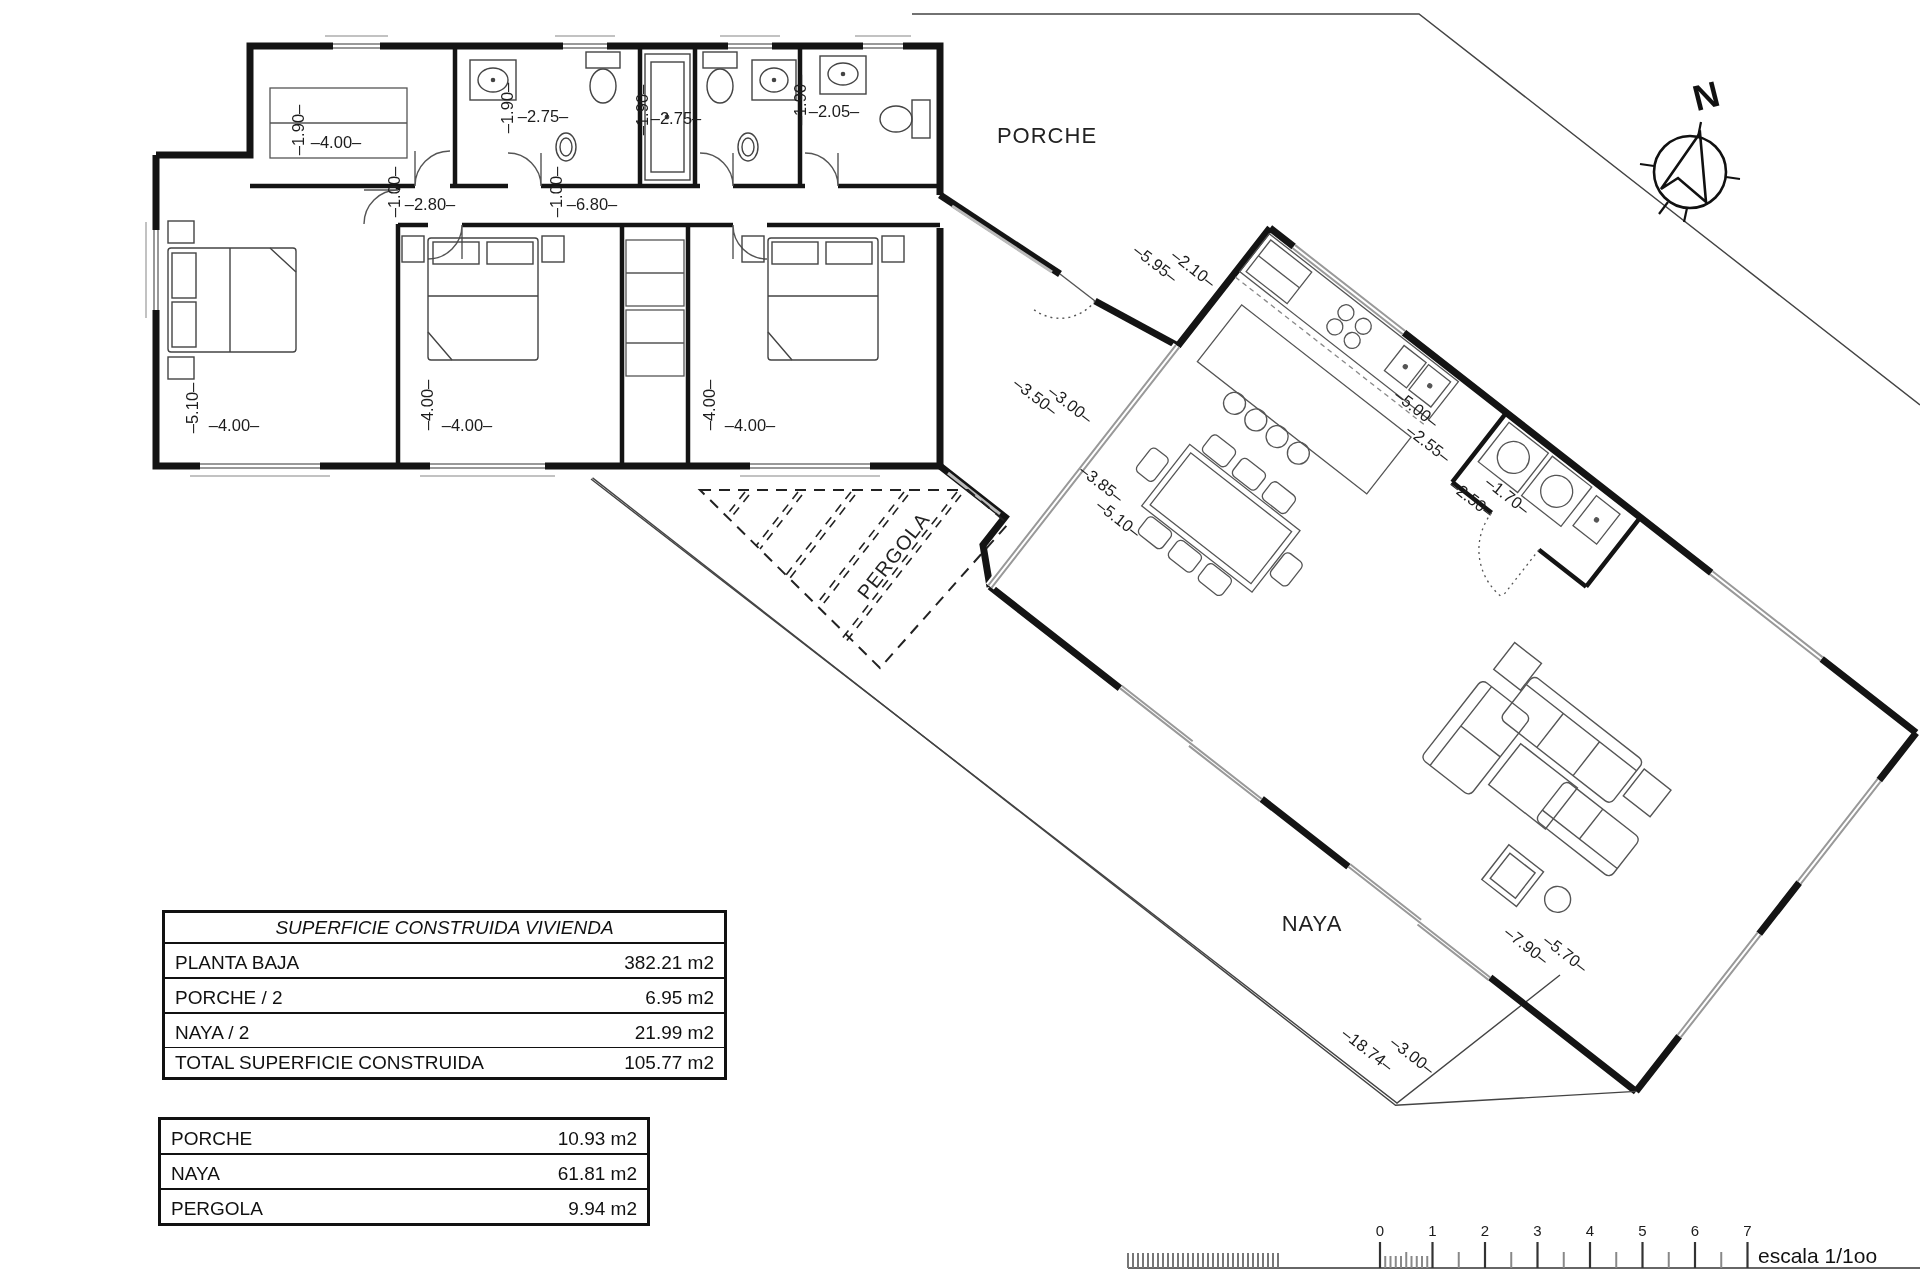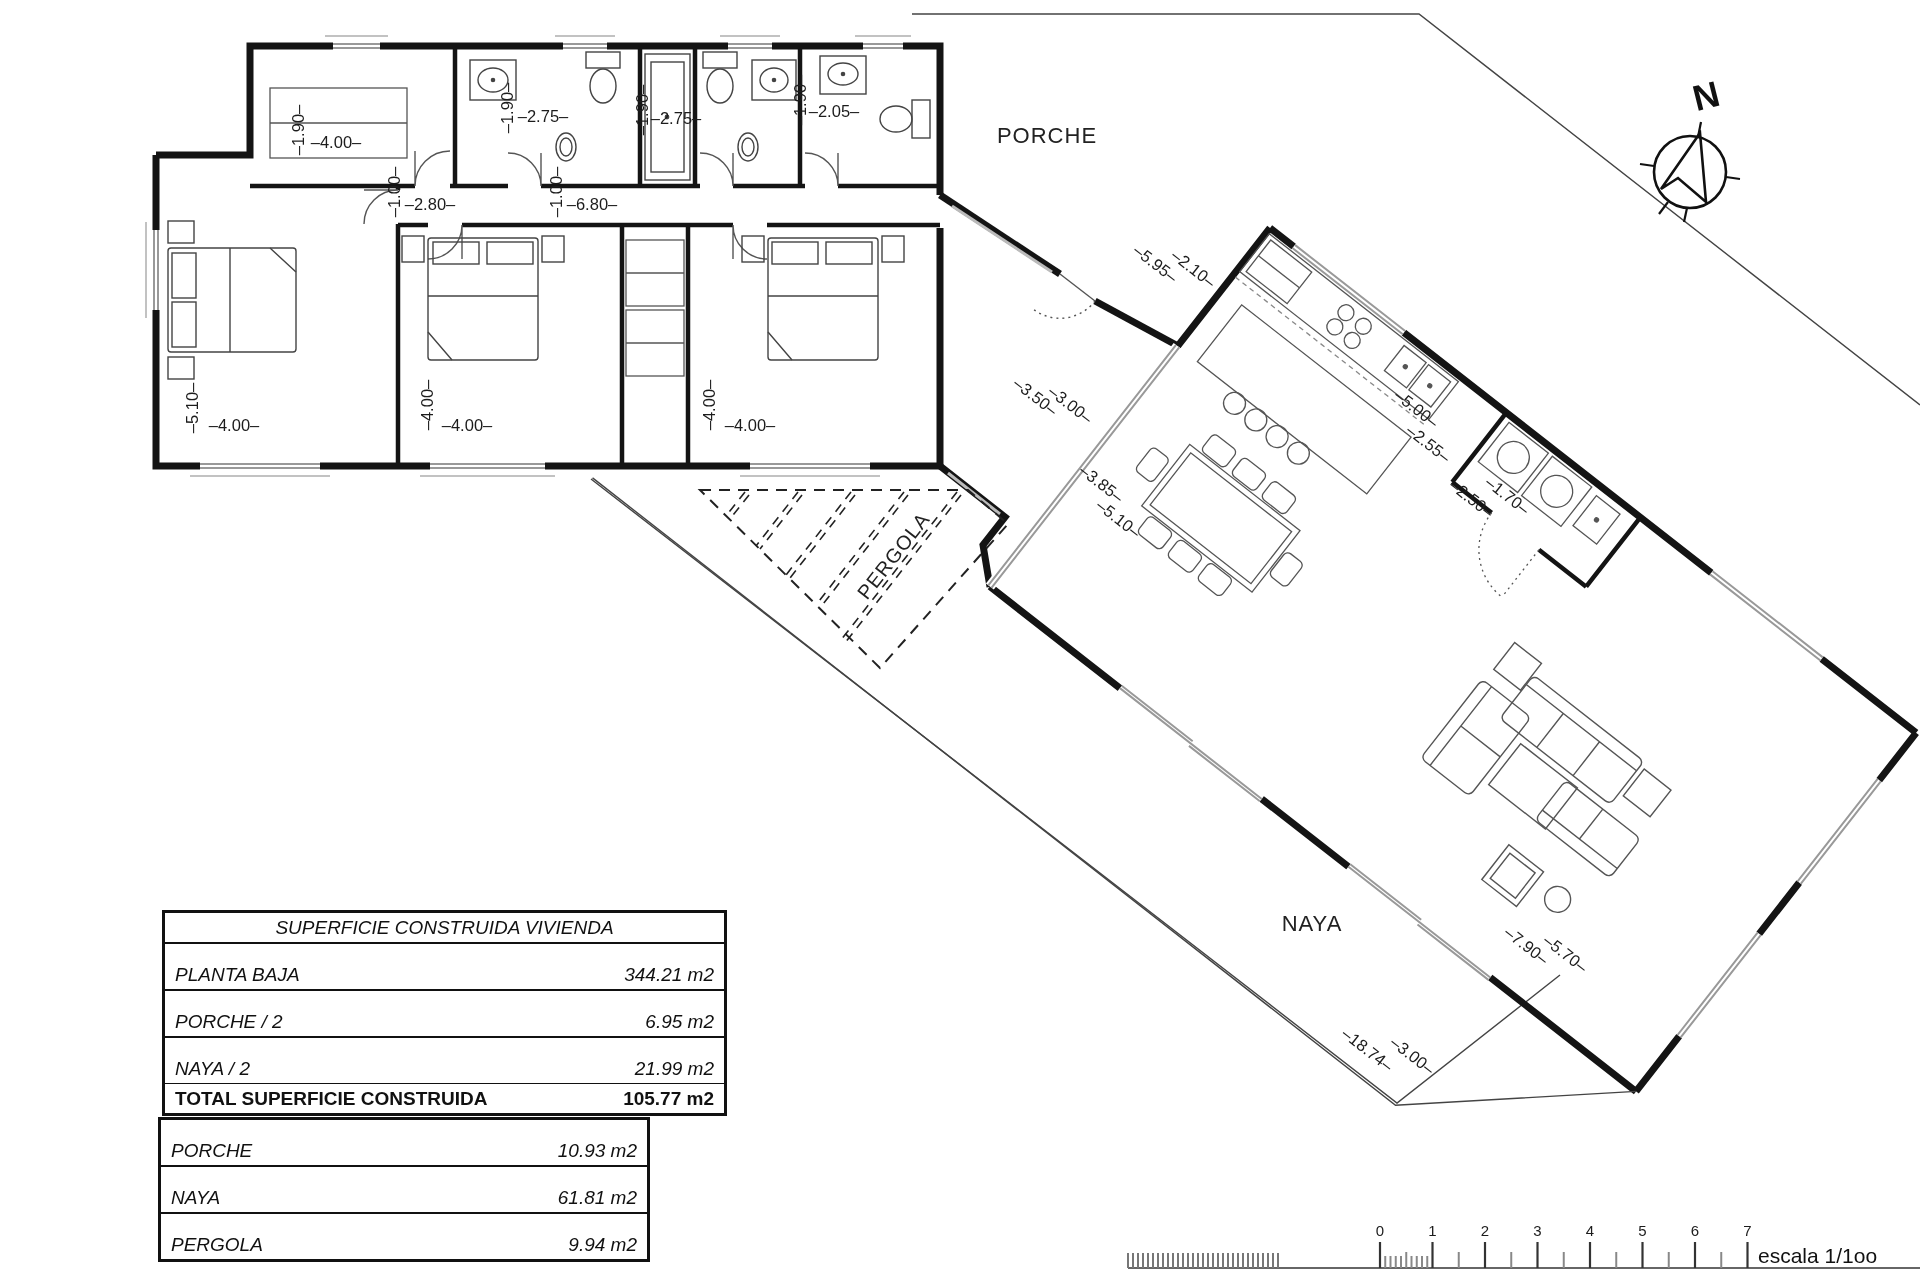--- a/index.html
+++ b/index.html
@@ -2,24 +2,24 @@
 <html><head>
 <meta charset="utf-8">
 <style>
   html,body{margin:0;padding:0;background:#fff;}
   #stage{position:relative;width:1920px;height:1280px;background:#fff;overflow:hidden;
          font-family:"Liberation Sans",sans-serif;}
   #plan-svg{position:absolute;left:0;top:0;}
   .tbl{position:absolute;background:#fff;border:3px solid #111;box-sizing:border-box;
        font-family:"Liberation Sans",sans-serif;font-size:19px;color:#111;}
   .tbl-title{text-align:center;padding:4px 8px 3px 8px;border-bottom:2px solid #111;font-style:italic;}
-  .tbl-row{display:flex;justify-content:space-between;padding:20px 10px 3px 10px;border-bottom:2px solid #111;font-style:italic;}
+  .tbl-row{display:flex;justify-content:space-between;padding:8px 10px 3px 10px;border-bottom:2px solid #111;}
   .tbl-row:last-child{border-bottom:none;}
   .tbl-total{display:flex;justify-content:space-between;padding:4px 10px 3px 10px;
-             border-top:1px solid #111;font-weight:bold;}
+             border-top:1px solid #111;font-weight:normal;}
   .dim-text{font-family:"Liberation Sans",sans-serif;fill:#1c1c1c;}
   .room-text{font-family:"Liberation Sans",sans-serif;fill:#222;letter-spacing:1px;}
 </style>
 </head>
 <body>
 
 <div id="stage">
 
 <svg id="plan-svg" width="1920" height="1280" viewBox="0 0 1920 1280" xmlns="http://www.w3.org/2000/svg">
 
@@ -385,21 +385,21 @@
         <text x="899" y="560" font-size="20" text-anchor="middle" class="room-text" transform="rotate(-52 899 560)">PERGOLA</text>
         <text x="1312" y="931" font-size="22" text-anchor="middle" class="room-text">NAYA</text>
       </g>
 </svg>
 
   <div class="tbl" id="tbl-vivienda" style="left:162px;top:910px;width:565px;">
     <div class="tbl-title">SUPERFICIE CONSTRUIDA VIVIENDA</div>
     <div>
         <div class="tbl-row">
           <span>PLANTA BAJA</span>
-          <span>344.21 m2</span>
+          <span>382.21 m2</span>
         </div>
         <div class="tbl-row">
           <span>PORCHE / 2</span>
           <span>6.95 m2</span>
         </div>
         <div class="tbl-row">
           <span>NAYA / 2</span>
           <span>21.99 m2</span>
         </div>
       </div>

